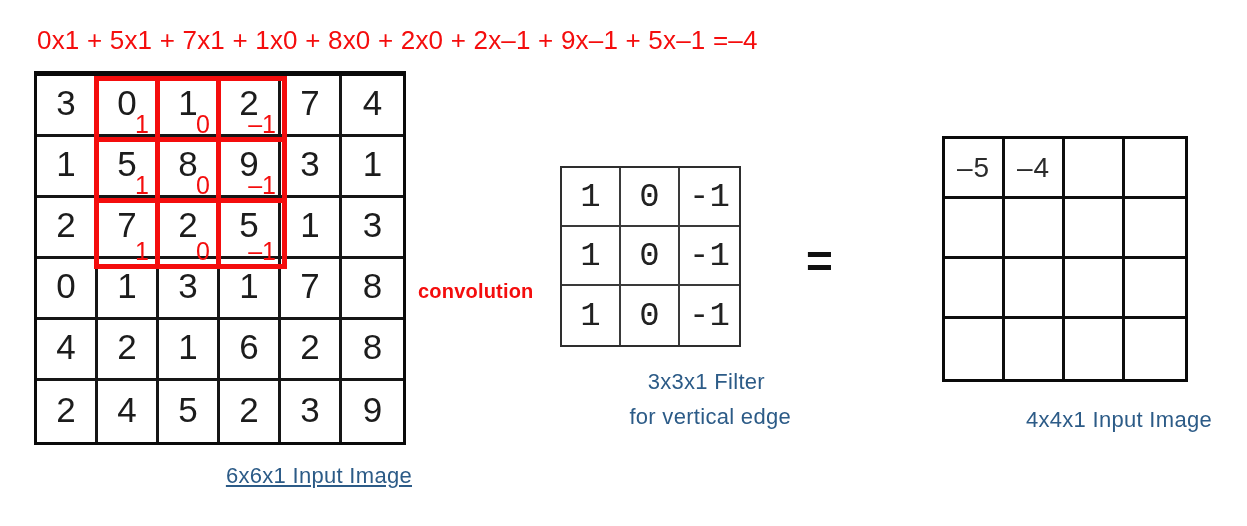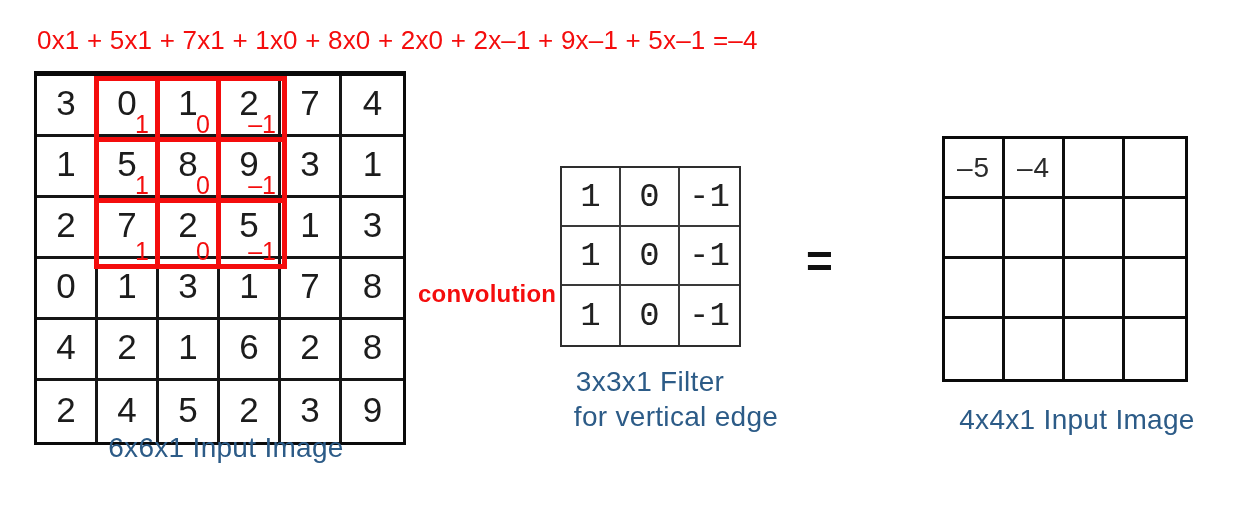--- a/index.html
+++ b/index.html
@@ -82,31 +82,31 @@
   }
   #outputGrid .cell{
     width:60px;height:60px;
     border-right:3px solid #0f0f0f;border-bottom:3px solid #0f0f0f;
     font-size:28px;color:#2b2b2b;letter-spacing:1px;
   }
   #outputGrid .cell:nth-child(4n){border-right:none;}
   #outputGrid .cell:nth-child(n+13){border-bottom:none;}
   
   .caption{
-    position:absolute;text-align:center;
-    color:var(--blue);font-size:28px;line-height:28px;
+    position:absolute;text-align:right;
+    color:var(--blue);font-size:22px;line-height:28px;
     letter-spacing:0.3px;white-space:nowrap;
   }
-  #inputLabel{left:40px;width:372px;top:434px;}
+  #inputLabel{left:40px;width:372px;top:462px;text-decoration:underline;}
   #filterLabel1{left:535px;width:230px;top:368px;}
   #filterLabel2{left:561px;width:230px;top:403px;}
   #outputLabel{left:942px;width:270px;top:406px;}
   #convLabel{
     position:absolute;left:418px;top:280px;
-    color:var(--red);font-size:24px;font-weight:bold;
+    color:var(--red);font-size:20px;font-weight:bold;
     letter-spacing:0.2px;white-space:nowrap;
   }
   #equalsSign{
     position:absolute;left:806px;top:236px;
     font-size:46px;font-weight:bold;color:#111;line-height:50px;
   }
 </style>
 </head>
 <body>
 

